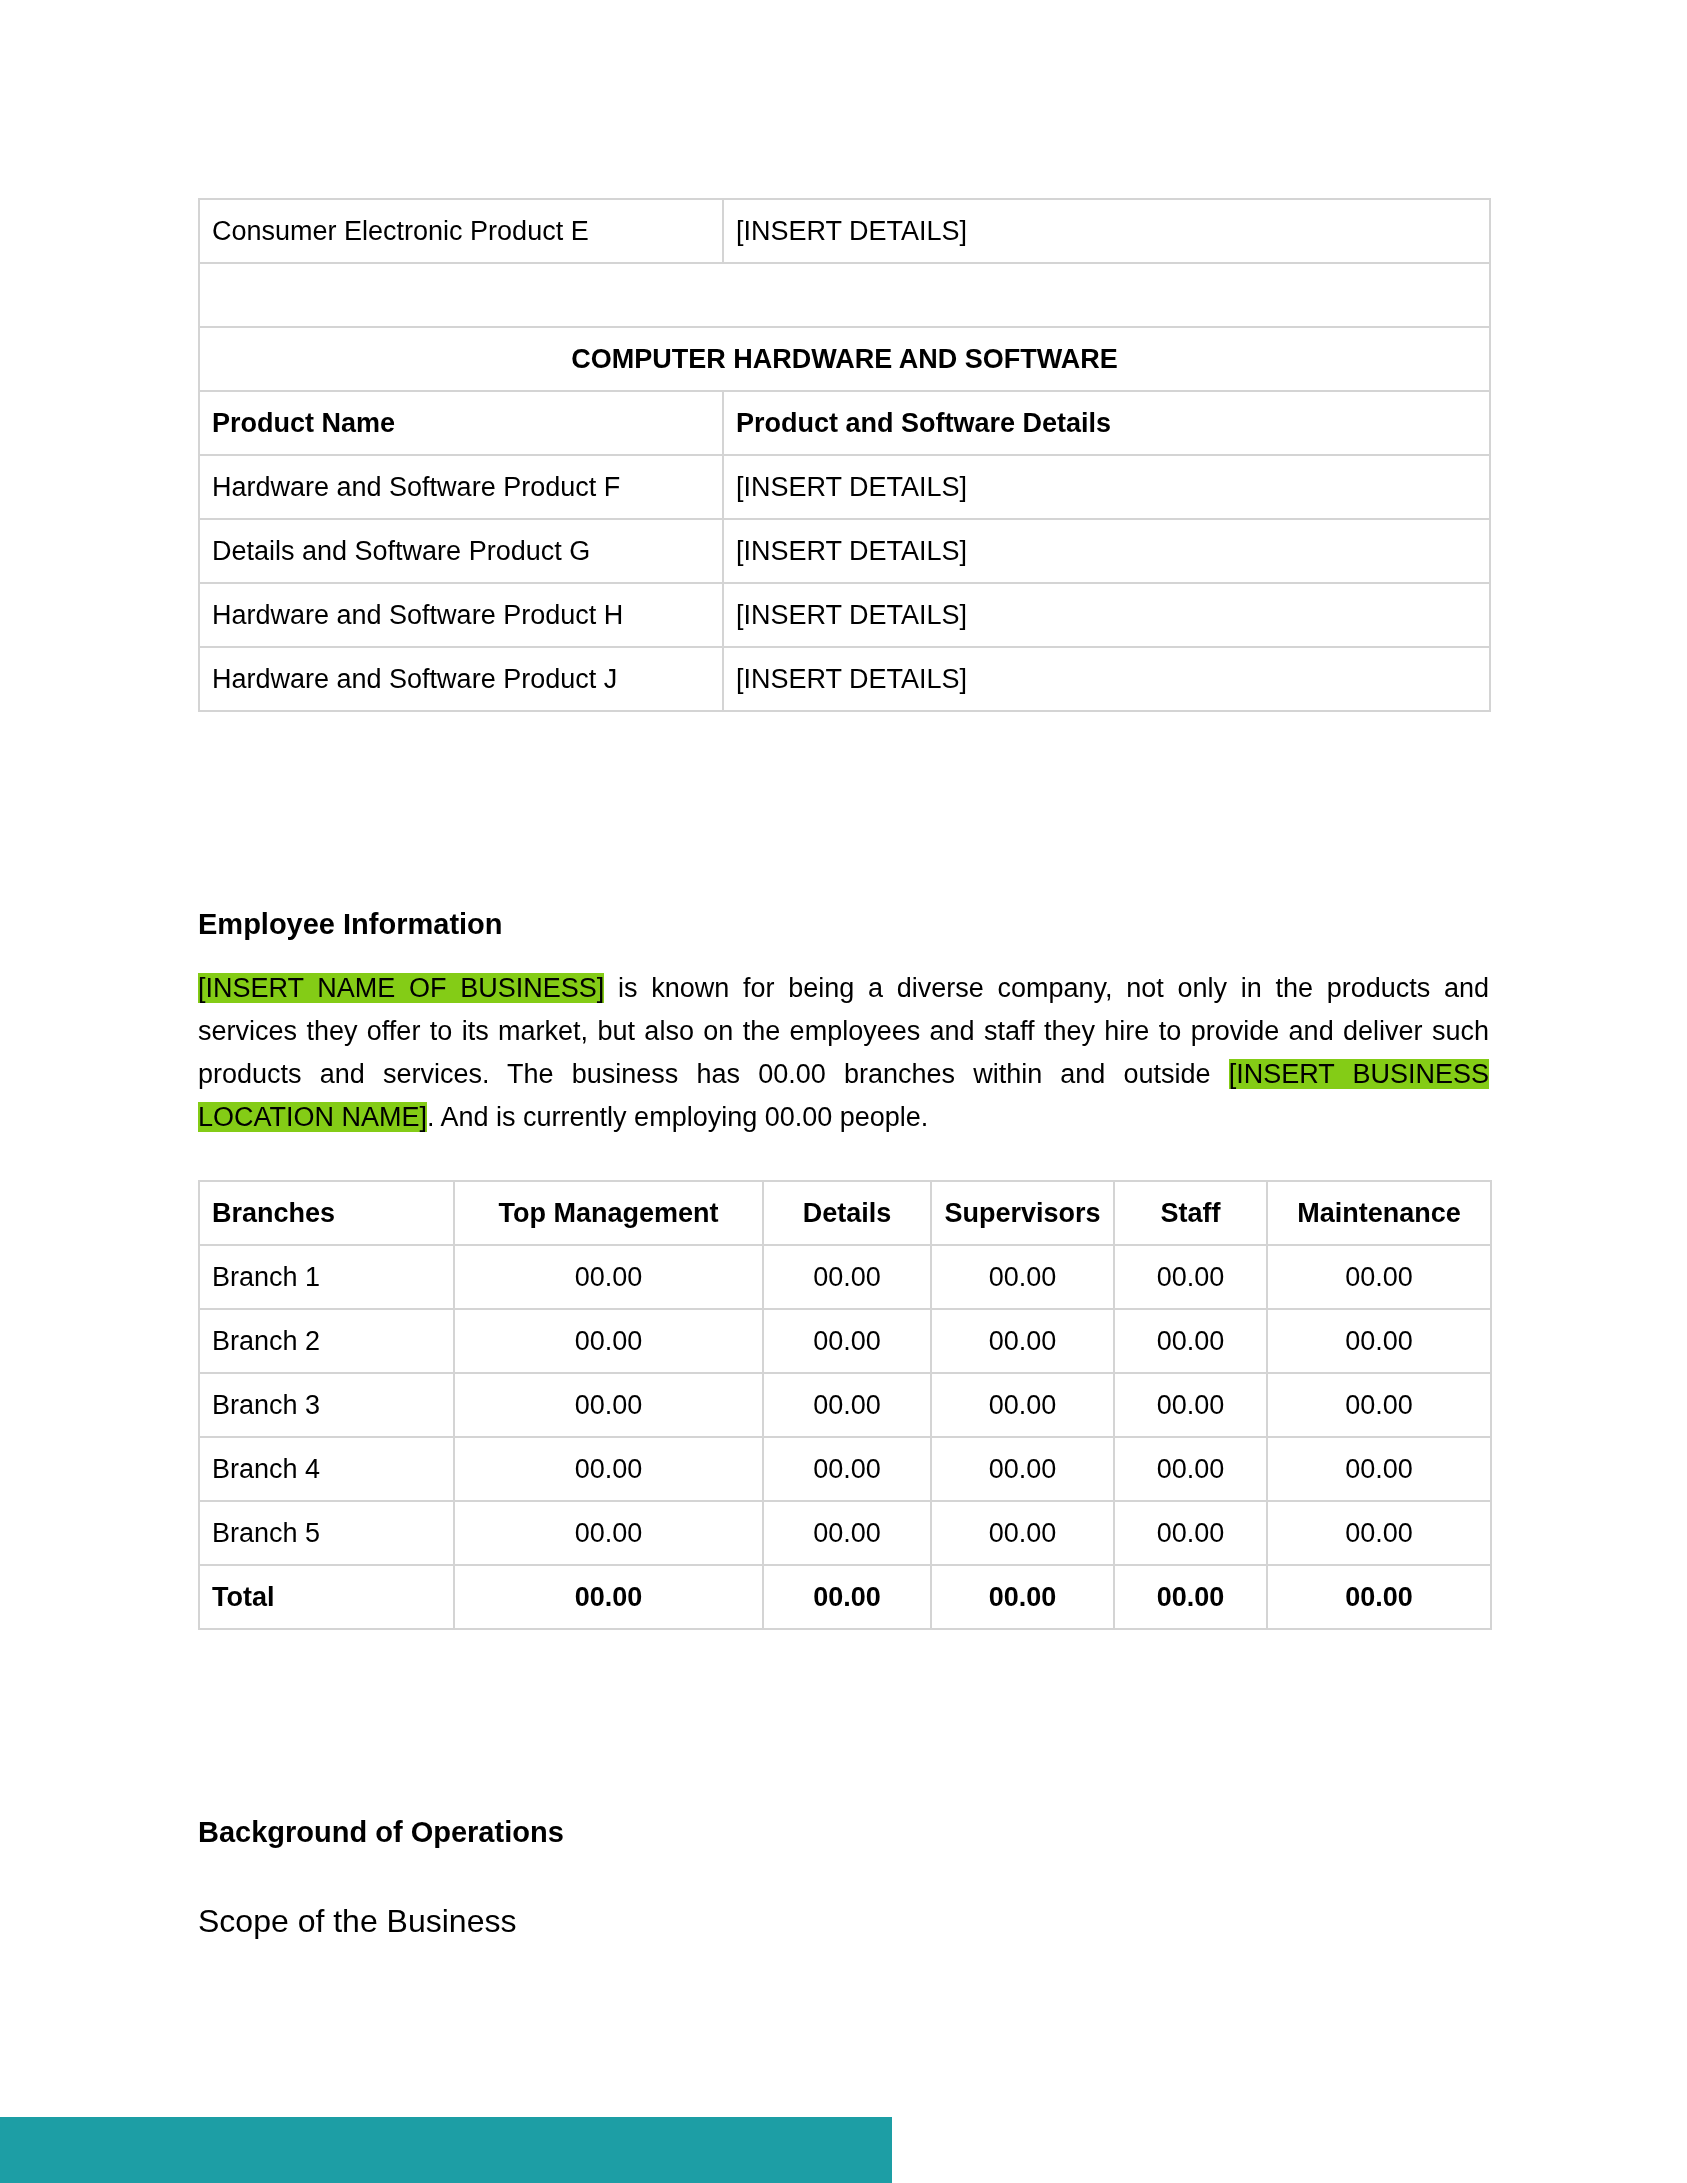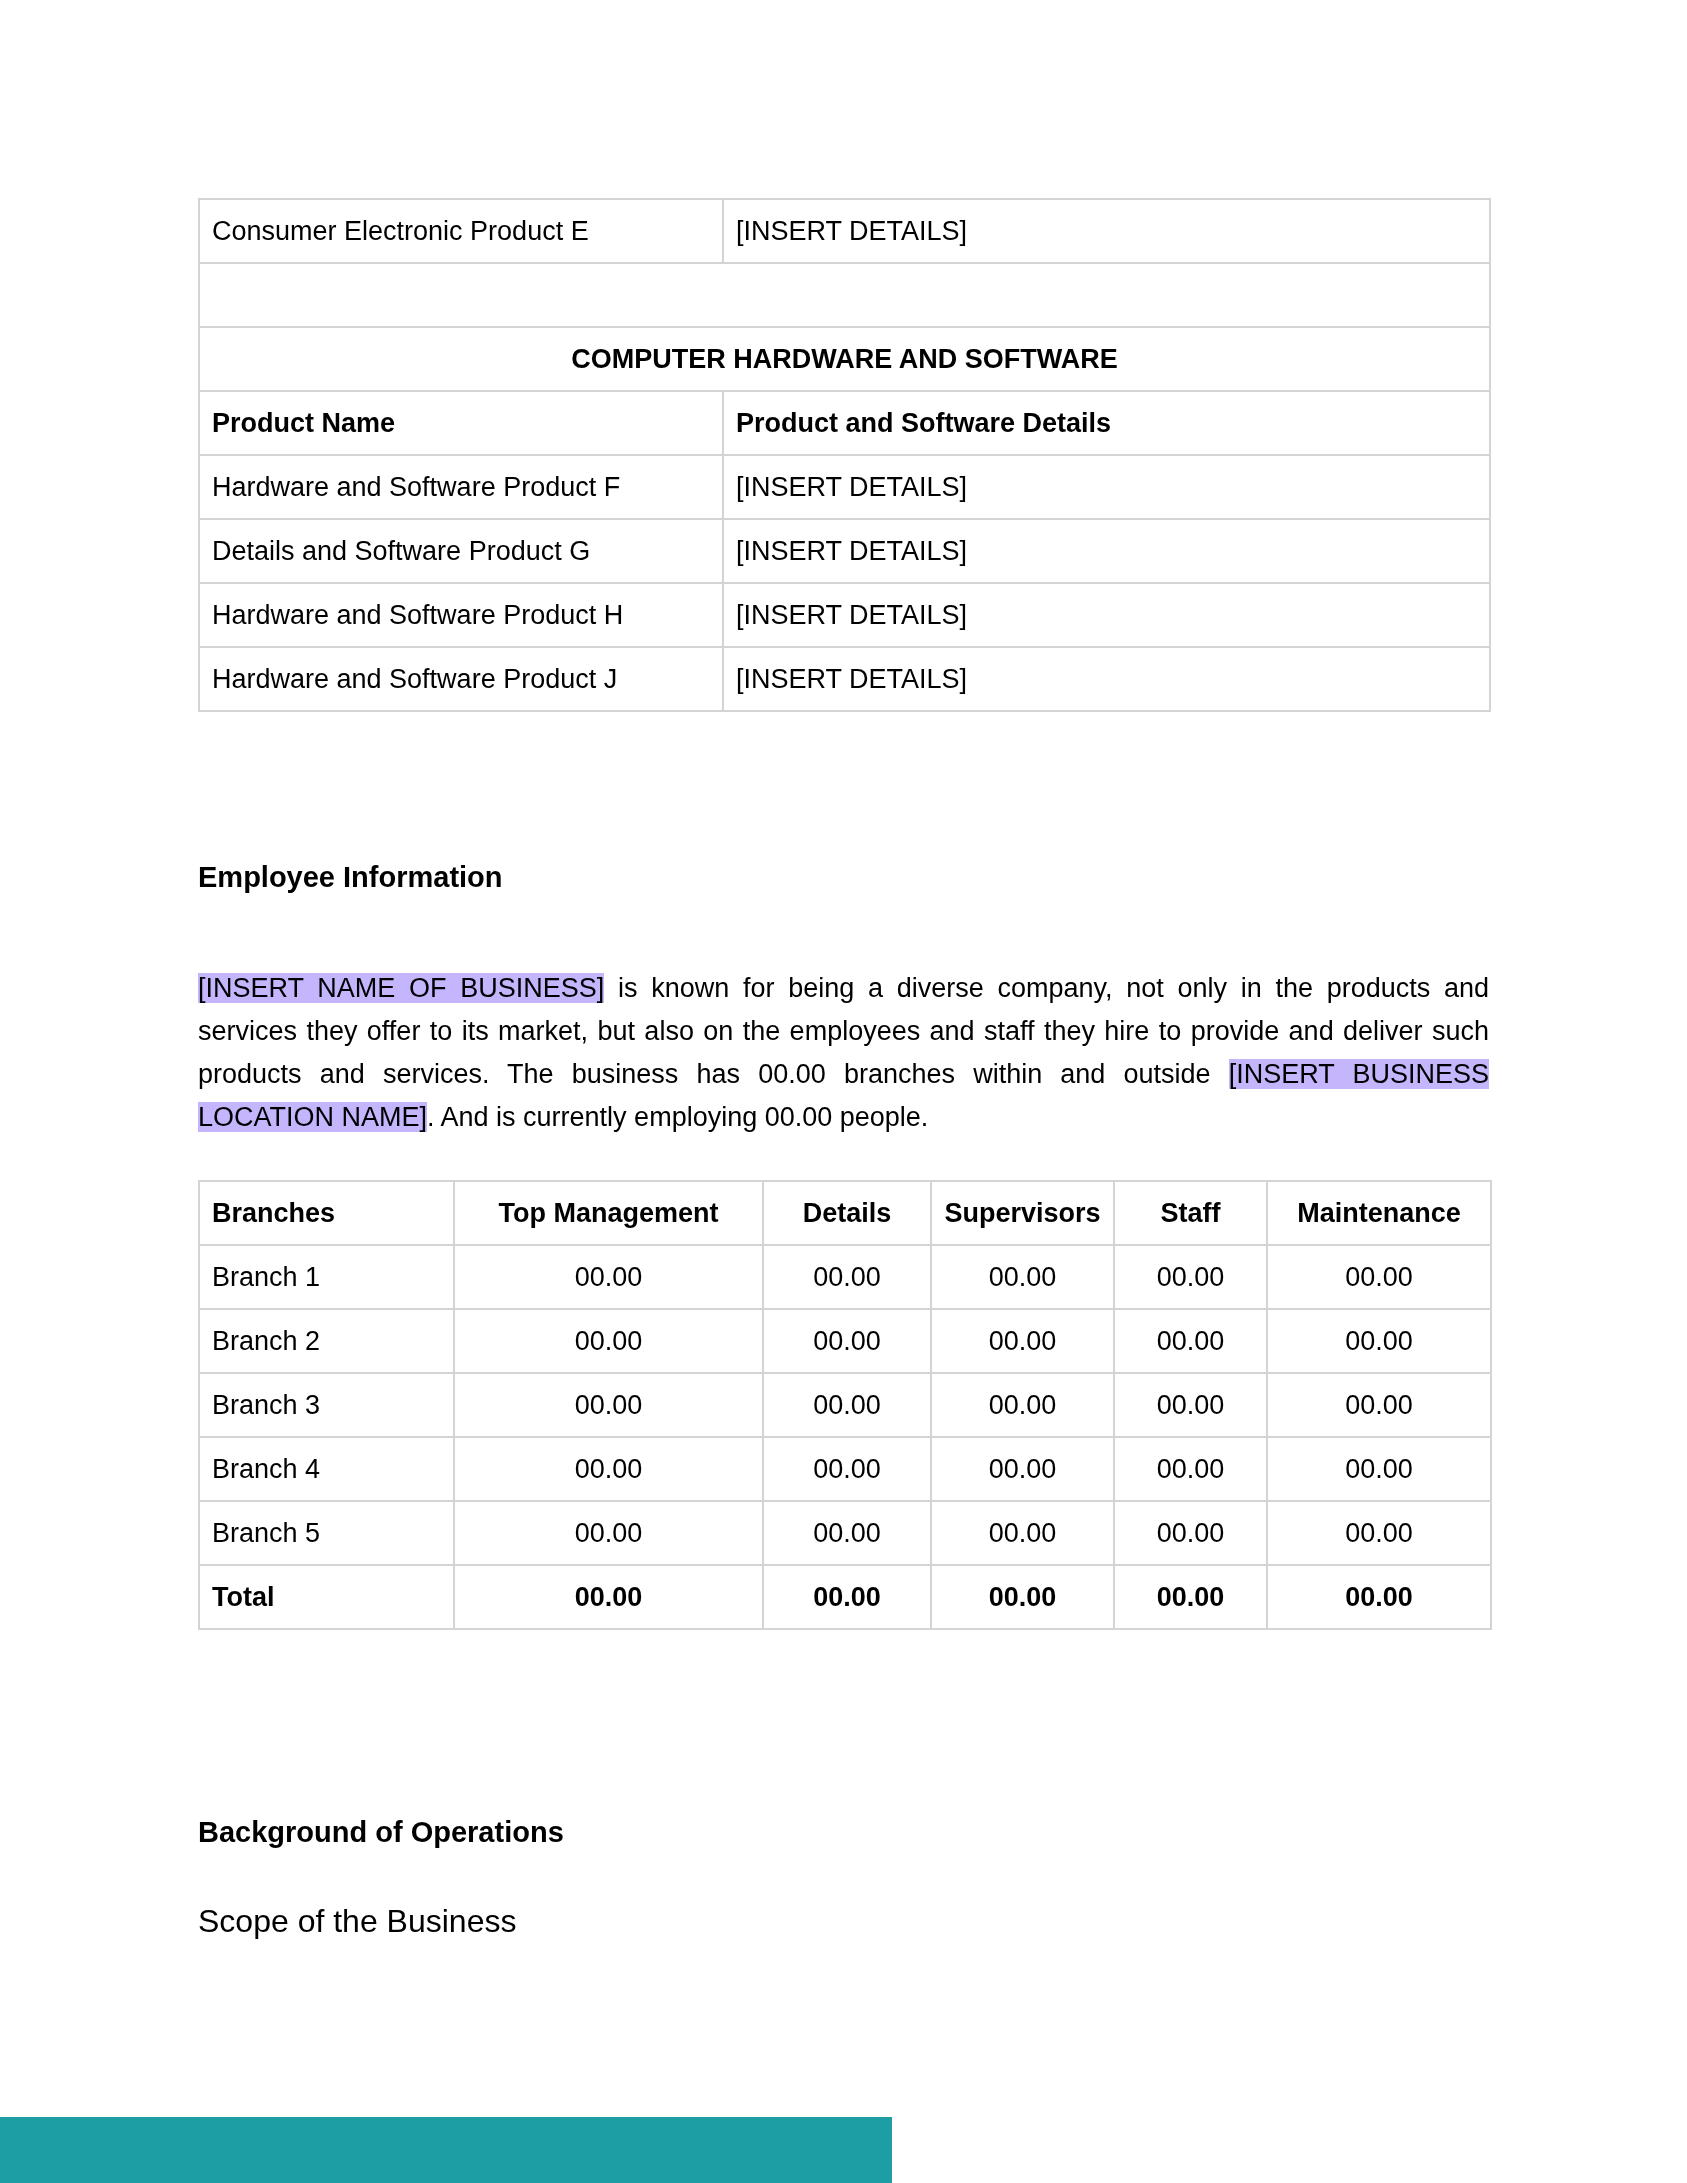--- a/index.html
+++ b/index.html
@@ -17,31 +17,31 @@
   }
   .bold { font-weight: bold; }
   .center { text-align: center; }
   #products-table { left: 198px; top: 198px; width: 1291px; }
   #products-table col.c1 { width: 524px; }
   #products-table col.c2 { width: 767px; }
   #employees-table { left: 198px; top: 1180px; width: 1291px; }
   h2 {
     position: absolute; margin: 0; font-size: 29px; font-weight: bold; left: 198px;
   }
-  #employee-heading { top: 861px; }
+  #employee-heading { top: 908px; }
   #background-heading { top: 1816px; }
   #scope-subheading {
     position: absolute; left: 198px; top: 1903px; margin: 0;
     font-size: 32px; font-weight: normal;
   }
   #employee-paragraph {
     position: absolute; left: 198px; top: 967px; width: 1291px; margin: 0;
     font-size: 27px; line-height: 43px; text-align: justify;
   }
-  .hl { background: #c4b5fd; }
+  .hl { background: #84cc16; }
   #footer-bar {
     position: absolute; left: 0; top: 2117px; width: 892px; height: 66px;
     background: #1d9ea5;
   }
 </style>
 </head>
 <body>
 
 <div class="page">
 

